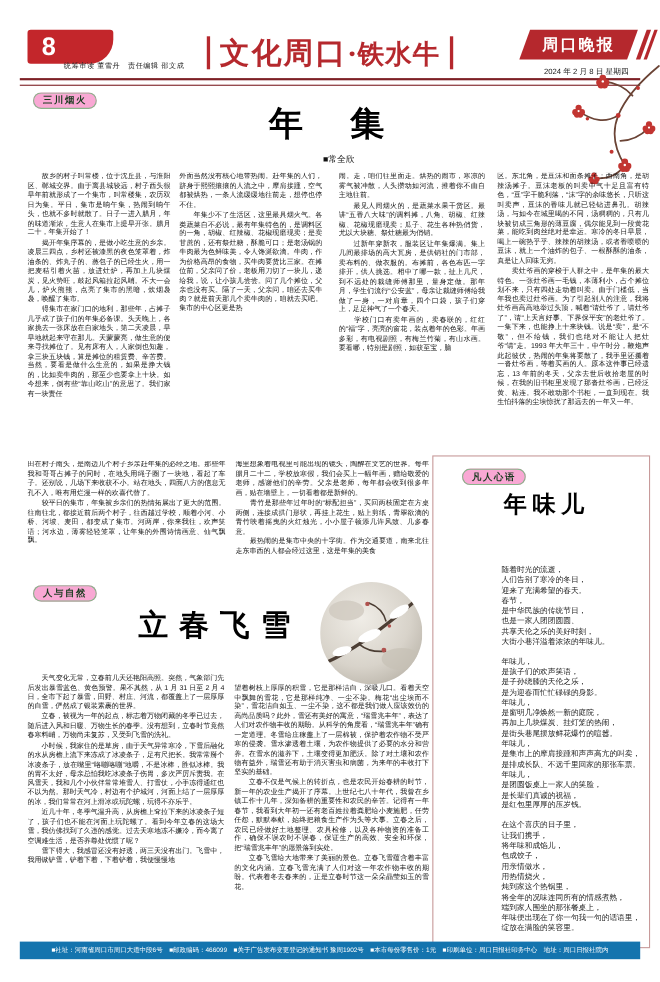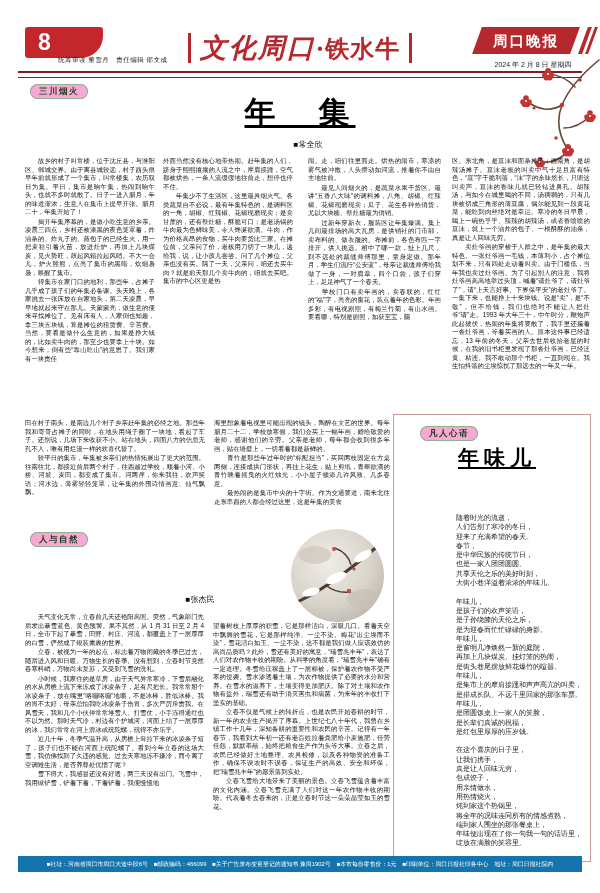--- a/index.html
+++ b/index.html
@@ -5,36 +5,36 @@
   html,body{margin:0;padding:0;background:#e9e9e7;}
   .page{position:relative;width:600px;height:893px;margin:0 auto;background:#ffffff;overflow:hidden;
         font-family:"Liberation Sans",sans-serif;color:#141414;}
   
   .pagenum{position:absolute;left:25px;top:27px;width:78px;height:31px;background:#c3262b;
            border-radius:3px 3px 22px 3px;}
   .pagenum .num{position:absolute;left:13px;top:0;color:#fff;font-size:23px;font-weight:bold;line-height:31px;}
   .credits{position:absolute;left:58px;top:56px;font-size:6.5px;color:#222;letter-spacing:.5px;white-space:nowrap;}
   .banner{position:absolute;left:60px;right:60px;top:30px;text-align:center;color:#b5282d;white-space:nowrap;}
   .banner .bar{display:inline-block;width:2.5px;height:30px;background:#b5282d;margin:0 9px;vertical-align:-6px;}
-  .banner .main{font-family:"DejaVu Serif",serif;font-size:27px;font-weight:bold;font-style:italic;letter-spacing:2px;}
+  .banner .main{font-family:"DejaVu Serif",serif;font-size:27px;font-weight:bold;letter-spacing:2px;}
   .banner .sub{font-family:"DejaVu Serif",serif;font-size:24px;font-weight:600;letter-spacing:1px;text-align:center;}
   .logo{position:absolute;left:477px;top:27px;width:98px;height:27px;background:#b5282d;transform:skewX(-20deg);}
   .logo .inner{display:block;transform:skewX(20deg);color:#fff;font-family:"DejaVu Serif",serif;font-weight:bold;
                font-size:14.5px;line-height:27px;text-align:center;letter-spacing:2px;}
   .slashes{position:absolute;left:581px;top:27px;width:16px;height:27px;}
   .slashes i{position:absolute;top:0;bottom:0;width:4px;background:#b5282d;transform:skewX(-20deg);}
   .slashes i:first-child{left:2px;}
   .slashes i:last-child{left:9px;width:2.5px;}
   .date{position:absolute;left:477px;top:60px;width:112px;text-align:center;font-size:7px;color:#222;white-space:nowrap;}
   .rule{position:absolute;left:18px;right:18px;top:71px;height:4px;border-top:2.2px solid #7d2025;border-bottom:1.1px solid #7d2025;}
   
   .badge{position:absolute;height:15px;background:#f9a8d4;border-radius:9px;color:#16391c;font-size:8.5px;
          font-weight:bold;line-height:15px;padding:0 9px;letter-spacing:1.5px;white-space:nowrap;
          box-shadow:inset 0 0 0 1px #8ab38b;}
-  .h-title{position:absolute;text-align:center;font-family:"DejaVu Serif",serif;color:#000;font-weight:700;text-decoration:underline;}
+  .h-title{position:absolute;text-align:center;font-family:"DejaVu Serif",serif;color:#000;font-weight:700;}
   .byline{position:absolute;text-align:center;font-size:8px;color:#111;}
   
   .col{position:absolute;font-size:6.4px;line-height:1.33;text-align:justify;color:#151515;overflow:hidden;}
   .col p{margin:0 0 1px 0;}
   
   .poembox{position:absolute;left:393px;top:414px;width:198px;height:448px;border:1px solid #c79a9a;
            box-sizing:border-box;background:#fff;}
   .poem{position:absolute;left:429px;top:514px;width:158px;font-size:7px;line-height:9.3px;color:#1b1b1b;
         font-family:"DejaVu Serif",serif;overflow:hidden;height:340px;}
   .poem p{margin:0;min-height:9.3px;padding-left:27px;}
@@ -152,21 +152,21 @@
       <p>田在村子南头，是南边几个村子乡亲赶年集的必经之地。那些年我和哥哥占摊子的同时，在地头用绳子圈了一块地，看起了车子。还别说，几场下来收获不小。站在地头，四面八方的信息无孔不入，唯有用烂漫一样的欢喜代替了。</p>
       <p>　　较平日的集市，年集被乡亲们的热情拓展出了更大的范围。往南往北，都接近前后两个村子，往西越过学校，顺着小河、小桥、河坡、麦田，都变成了集市。河两岸，你来我往，欢声笑语；河水边，薄雾轻轻笼罩，让年集的外围诗情画意、仙气飘飘。</p>
     </div>
   <div class="col" style="left:214px;top:419px;width:176px;height:110px;">
       <p>海里想象着电视里可能出现的镜头，陶醉在文艺的世界。每年腊月二十二，学校放寒假，我们会买上一幅年画，赠给敬爱的老师，感谢他们的辛劳。父亲是老师，每年都会收到很多年画，贴在墙壁上，一切看着都是新鲜的。</p>
       <p>　　青竹是那些年过年时的“标配担当”，买回两枝固定在方桌两侧，连接成拱门形状，再挂上花生，贴上剪纸，青翠欲滴的青竹映着摇曳的火红烛光，小小屋子顿添几许风致、几多春意。</p>
       <p>　　最热闹的是集市中央的十字街。作为交通要道，南来北往走东串西的人都会经过这里，这是年集的美食</p>
     </div>
 
   <div class="badge" style="left:30px;top:532px;">人与自然</div>
-  <div class="byline" style="left:60px;width:280px;top:594px;">■张杰民</div>
+  <div class="h-title" style="left:60px;width:280px;top:550px;font-size:27px;letter-spacing:10px;">立春飞雪</div>
 
   <div class="photo">
     <svg viewBox="0 0 93 93" width="93" height="93">
       <defs>
         <radialGradient id="pg" cx="40%" cy="35%" r="80%">
           <stop offset="0%" stop-color="#f0ede7"></stop>
             <stop offset="60%" stop-color="#d8d3ca"></stop>
             <stop offset="100%" stop-color="#b3ada2"></stop>
         </radialGradient>
       </defs>
@@ -222,21 +222,21 @@
       <p>年味儿，</p>
       <p>是集市上的摩肩接踵和声声高亢的叫卖，</p>
       <p>是排成长队、不远千里回家的那张车票。</p>
       <p>年味儿，</p>
       <p>是团圆饭桌上一家人的笑脸，</p>
       <p>是长辈们真诚的祝福，</p>
       <p>是红包里厚厚的压岁钱。</p>
       <p></p>
       <p>在这个喜庆的日子里，</p>
       <p>让我们携手，</p>
-      <p>真是让人回味无穷，</p>
+      <p>将年味和成馅儿，</p>
       <p>包成饺子，</p>
       <p>用亲情做水，</p>
       <p>用热情烧火，</p>
       <p>炖到家这个热锅里，</p>
       <p>将全年的况味连同所有的情感煮熟，</p>
       <p>端到家人围坐的那张餐桌上，</p>
       <p>年味便出现在了你一句我一句的话语里，</p>
       <p>绽放在满脸的笑容里。</p>
     </div>
 

